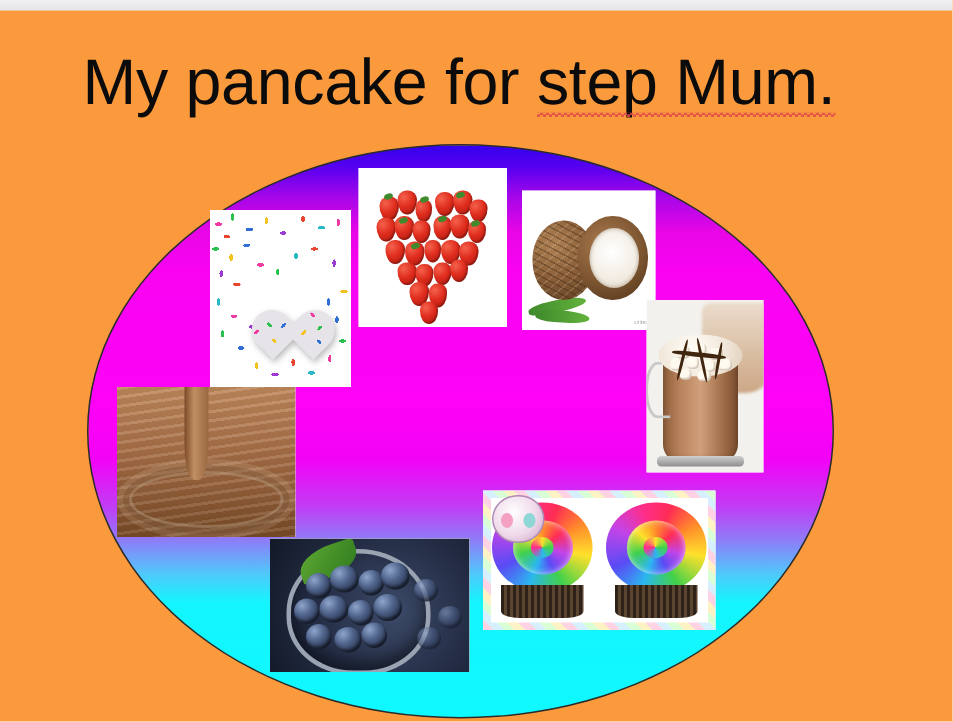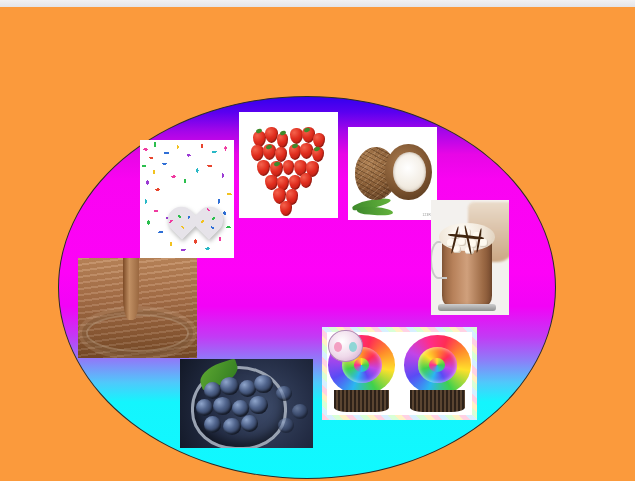--- a/index.html
+++ b/index.html
@@ -315,20 +315,23 @@
 </style>
 </head>
 <body>
 
 <div id="slide">
 
   <div class="top-strip"></div>
 
   <div class="canvas">
 
+    <div class="title">
+      <span class="seg">My pancake for </span><span class="spellwrap"><span>step Mum</span><span>.</span><span class="squiggle"></span></span>
+    </div>
 
     <div class="oval"></div>
 
     <div class="photo" id="ph-sprinkles">
       <div class="sprinkle-bg"></div>
       <div class="sprinkle-dots"></div>
       <div class="sprinkle-heart">
         <div class="hside hl"></div>
         <div class="hside hr"></div>
       </div>

